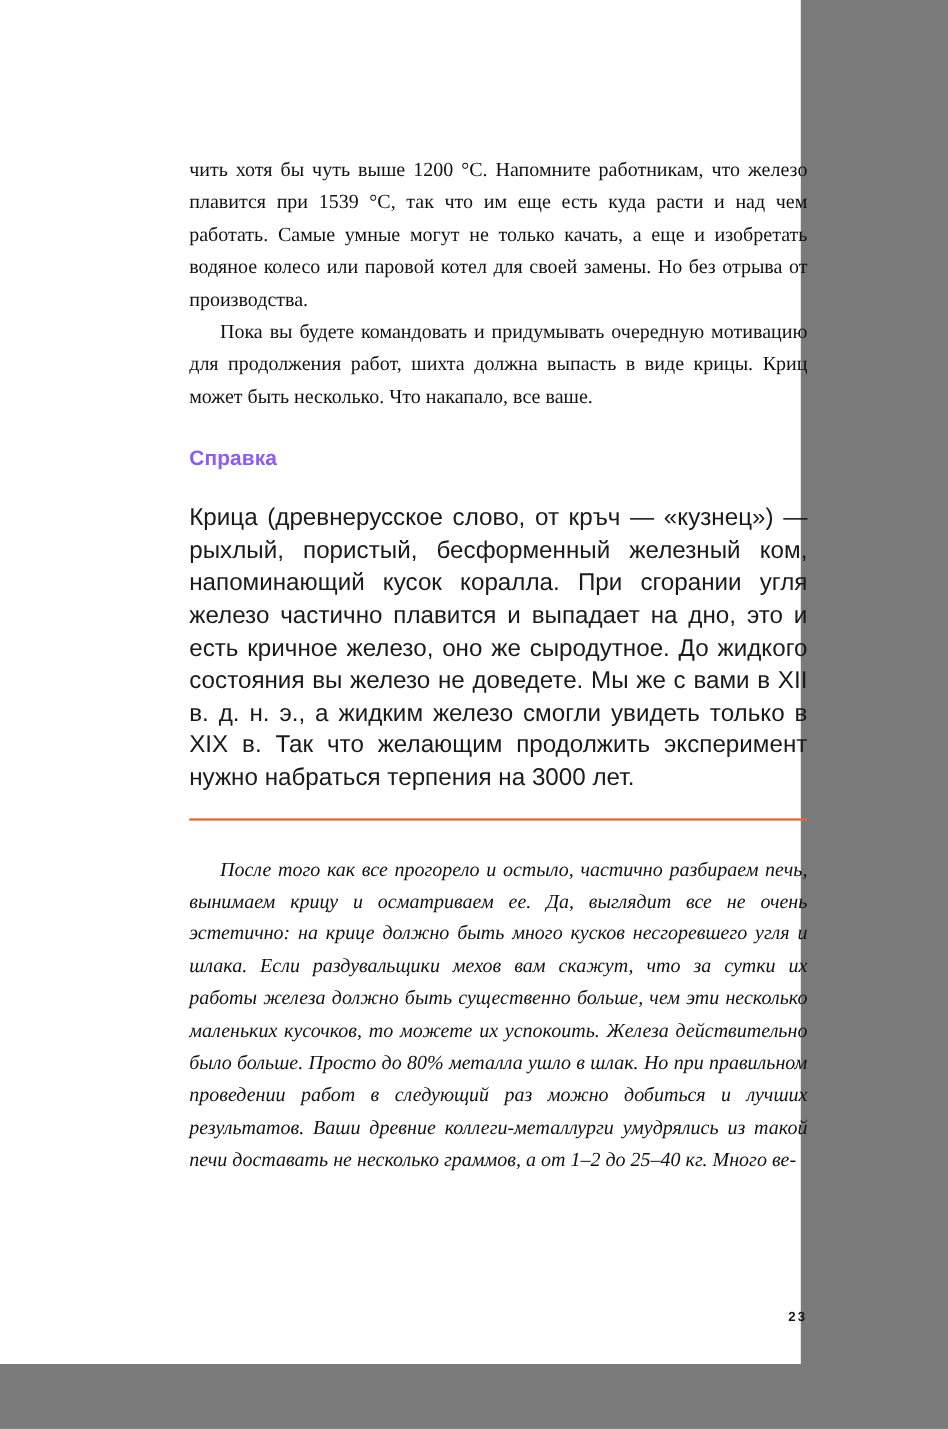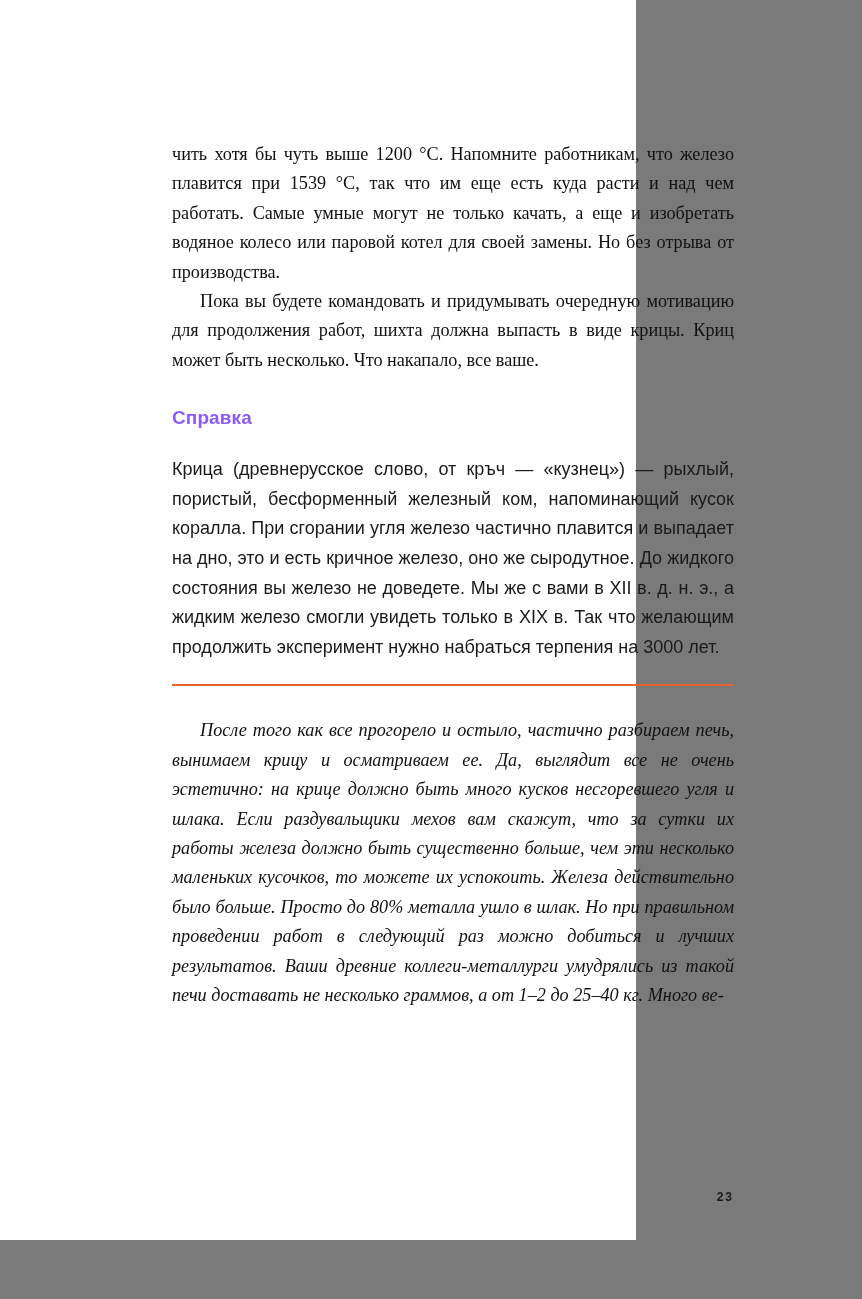--- a/index.html
+++ b/index.html
@@ -10,21 +10,21 @@
     width: 862px;
     height: 1299px;
     background: #7a7a7a;
     font-family: "Liberation Serif", serif;
     overflow: hidden;
   }
   .page-wrap {
     position: absolute;
     left: 0;
     top: 0;
-    width: 636px;
+    width: 728px;
     height: 1240px;
     background: #ffffff;
   }
   .page-content {
     position: absolute;
     left: 172px;
     top: 140px;
     width: 562px;
   }
   p.body-par {
@@ -46,21 +46,21 @@
     font-weight: bold;
     color: #8b5cf6;
     margin: 32px 0 0 0;
     letter-spacing: 0.1px;
   }
   .note-block {
     margin-top: 26px;
   }
   .note-text {
     font-family: "Liberation Sans", sans-serif;
-    font-size: 18px;
+    font-size: 22px;
     line-height: 29.6px;
     color: #1a1a1a;
     text-align: justify;
     text-justify: inter-word;
     margin: 0;
   }
   .note-rule {
     margin-top: 22px;
     border: 0;
     border-top: 2.6px solid #e8622a;

